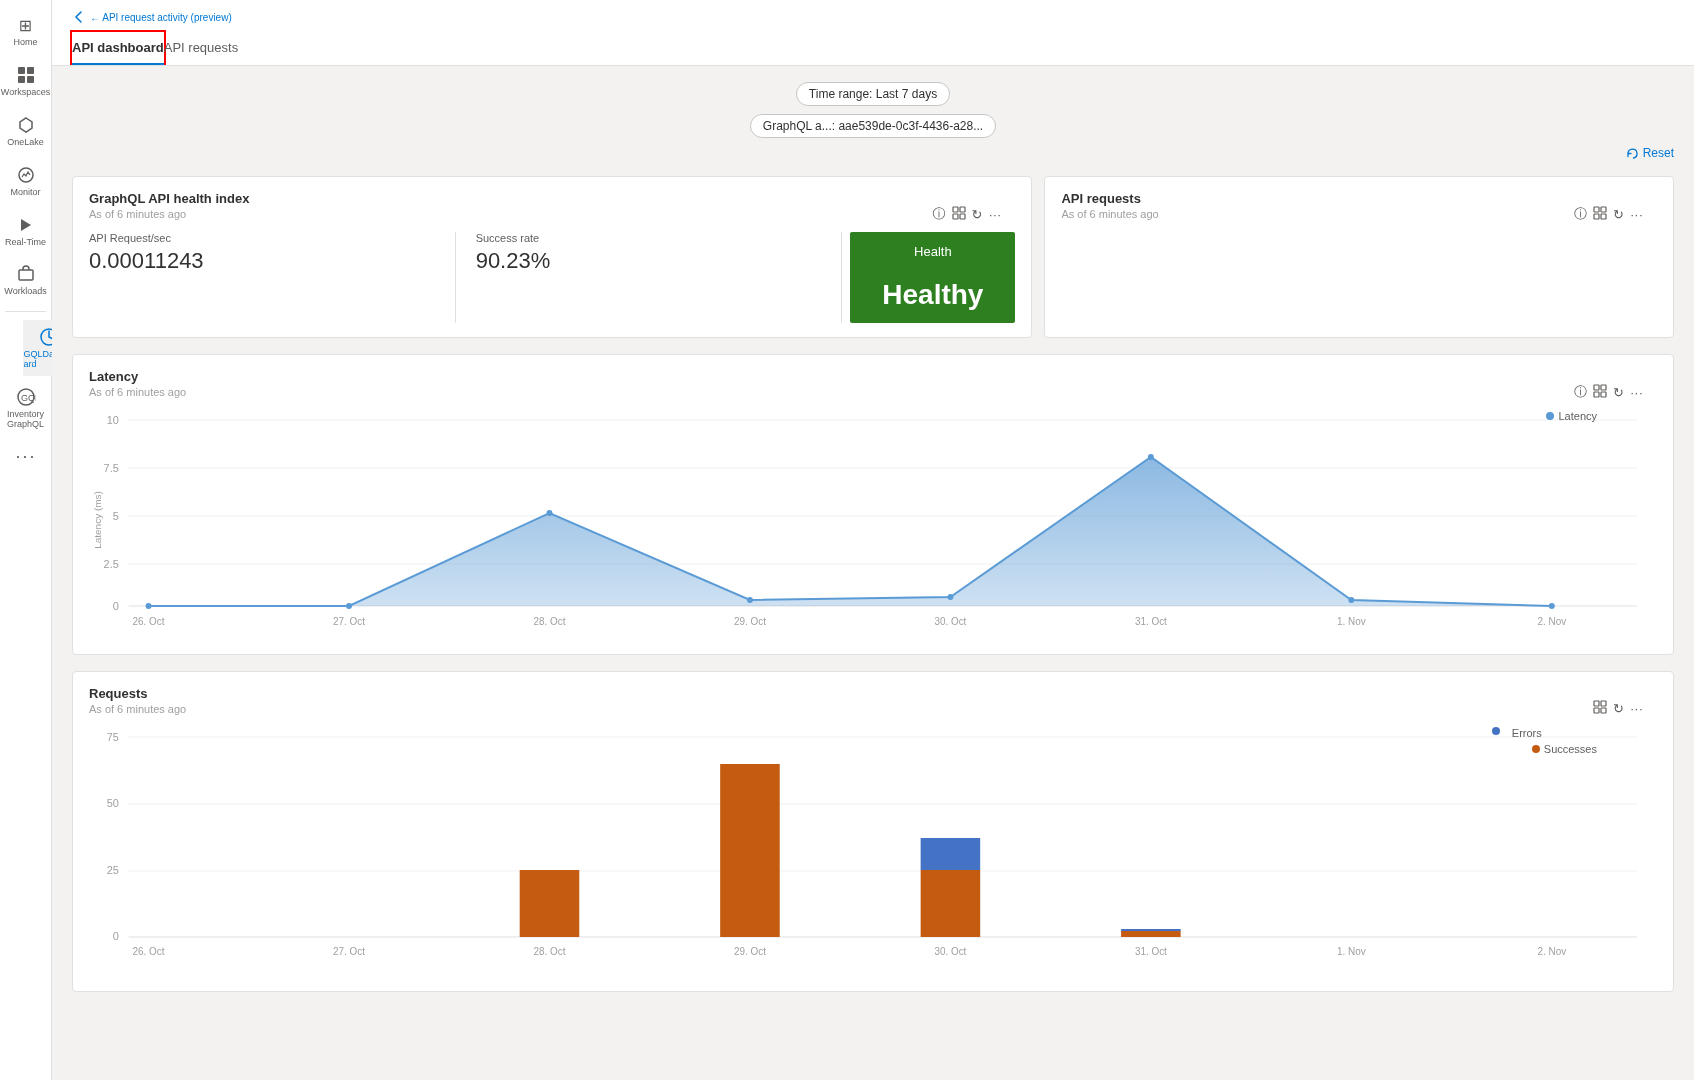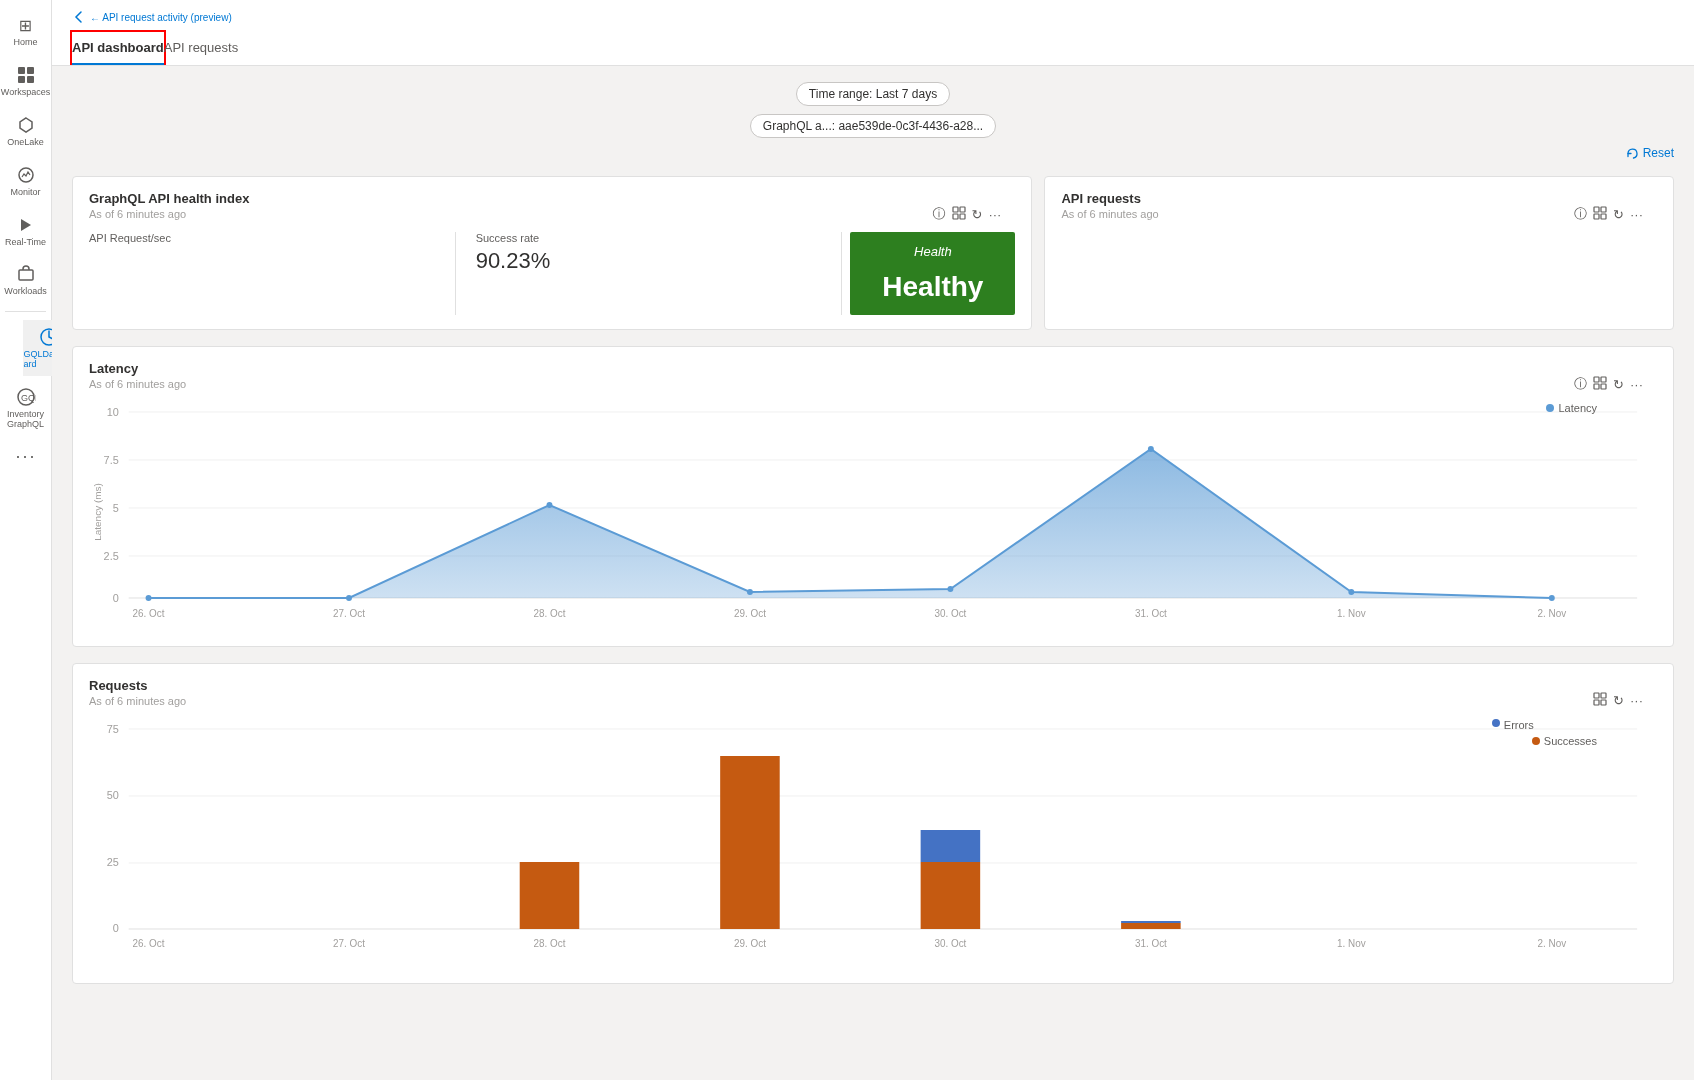--- a/index.html
+++ b/index.html
@@ -210,22 +210,21 @@
       flex-direction: column;
       align-items: center;
       justify-content: center;
       padding: 12px 32px;
       border-radius: 2px;
       min-width: 160px;
     }
     .health-label {
       font-size: 13px;
       font-weight: 400;
-      margin-bottom: 12px;
-      font-style: italic;
+      margin-bottom: 20px;
     }
     .health-value {
       font-size: 28px;
       font-weight: 600;
     }
     .api-requests-number {
       font-size: 40px;
       font-weight: 400;
       color: #323130;
       text-align: center;
@@ -402,20 +401,21 @@
                   <rect x="8" y="8" width="5" height="5" rx="0.5" stroke="#605e5c" stroke-width="1.2" fill="none"></rect>
                 </svg>
             </button>
             <button class="card-icon-btn" title="Refresh">↻</button>
             <button class="card-icon-btn" title="More">···</button>
           </div>
         </div>
         <div class="card-inner-row">
           <div class="metric-cell" style="border-right:1px solid #e0e0e0; padding-right:20px;">
             <div class="metric-label">API Request/sec</div>
+            <div class="metric-value">0.00011243</div>
           </div>
           <div class="metric-cell" style="border-right:1px solid #e0e0e0; padding: 0 20px;">
             <div class="metric-label">Success rate</div>
             <div class="metric-value">90.23%</div>
           </div>
           <div class="health-box" style="background:#2d7f1f; margin-left:8px;">
             <div class="health-label">Health</div>
             <div class="health-value">Healthy</div>
           </div>
         </div>
@@ -528,21 +528,21 @@
               </svg>
           </button>
           <button class="card-icon-btn" title="Refresh">↻</button>
           <button class="card-icon-btn" title="More">···</button>
         </div>
       </div>
 
       <div class="chart-container" style="height:250px; position:relative;">
 
         <div style="position:absolute;top:0;right:60px;font-size:11px;color:#605e5c;display:flex;flex-direction:column;gap:4px;">
-          <div style="display:flex;gap:4px;">
+          <div style="display:flex;gap:12px;">
             <div style="width:8px;height:8px;border-radius:50%;background:#4472c4;"></div>
             <span>Errors</span>
           </div>
           <div style="display:flex;align-items:center;gap:4px;margin-left:40px;">
             <div style="width:8px;height:8px;border-radius:50%;background:#c55a11;"></div>
             <span>Successes</span>
           </div>
         </div>
 
         <svg width="100%" height="240" viewBox="0 0 1580 240" preserveAspectRatio="none" style="display:block;margin-top:4px;">

